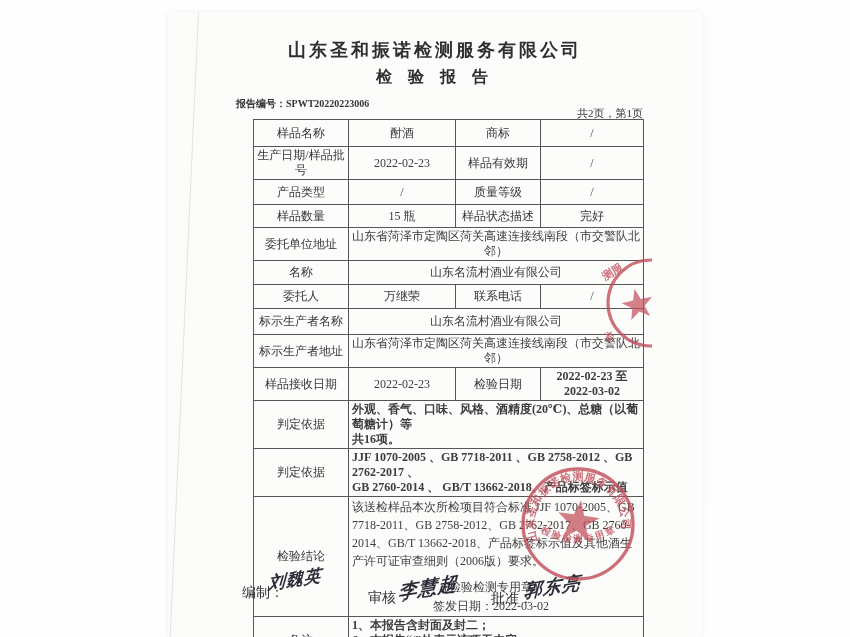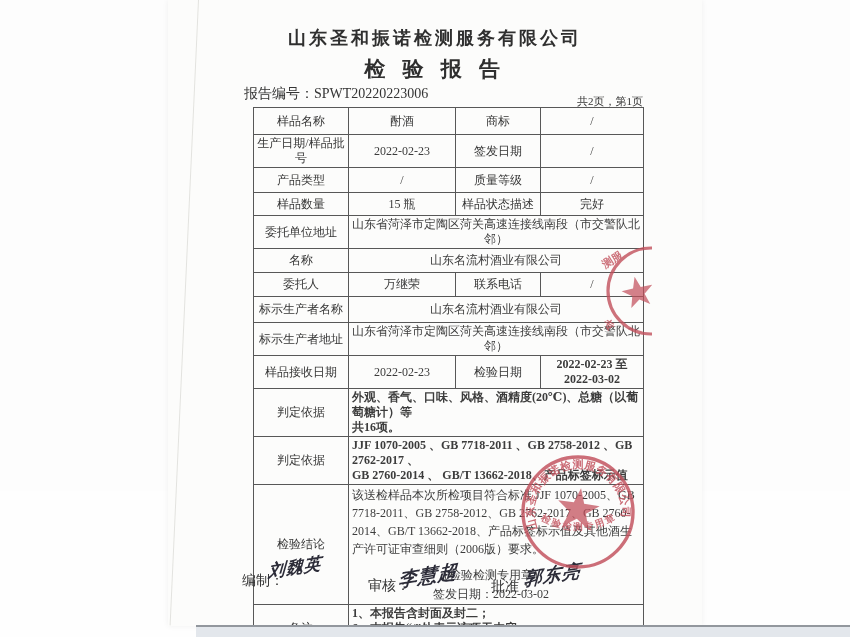--- a/index.html
+++ b/index.html
@@ -1,29 +1,29 @@
 <!DOCTYPE html>
 <html><head>
 <meta charset="utf-8">
 <style>
   html,body{margin:0;padding:0;}
   body{width:850px;height:637px;background:#fefefe;overflow:hidden;
        font-family:"Liberation Serif","DejaVu Serif",serif;}
-  .stage{position:relative;width:850px;height:491px;background:#fdfdfd;}
+  .stage{position:relative;width:850px;height:491px;background:#fdfdfd;margin-top:12px;}
   .paper{position:absolute;left:168px;top:0;width:534px;height:626px;
          background:#fcfcfb;box-shadow:0 0 6px rgba(0,0,0,0.06);}
   .paper-edge{position:absolute;left:30px;top:0;width:1px;height:626px;
               background:#e3e3e0;transform:rotate(2.6deg);transform-origin:top center;}
   .bottom-strip{position:absolute;left:196px;top:625px;width:654px;height:12px;
                 background:#e3e7ec;border-top:2px solid #92979d;}
   .company-title{position:absolute;left:0;top:26px;width:100%;text-align:center;
                  font-size:18px;font-weight:bold;letter-spacing:3px;color:#2f2f2f;}
   .report-title{position:absolute;left:0;top:55px;width:100%;text-align:center;
-                font-size:21px;font-weight:bold;letter-spacing:6px;color:#2f2f2f;}
-  .report-no{position:absolute;left:76px;top:85px;font-size:14px;color:#343434;font-weight:normal;}
+                font-size:16px;font-weight:bold;letter-spacing:6px;color:#2f2f2f;}
+  .report-no{position:absolute;left:68px;top:85px;font-size:10px;color:#343434;font-weight:bold;}
   .pagination{position:absolute;left:85px;top:94px;width:390px;text-align:right;
               font-size:11px;color:#343434;}
   table.report{position:absolute;left:85px;top:107px;width:390px;border-collapse:collapse;
                table-layout:fixed;font-size:12px;color:#3c3c3c;text-align:center;}
   table.report td{border:1px solid #575757;padding:1px 3px;line-height:1.25;
                   vertical-align:middle;overflow:hidden;}
   td.lbl{color:#353535;}
   td.left{text-align:left;padding:3px 6px;}
   .pre{white-space:pre-line;font-weight:bold;}
   .concl-cell{vertical-align:top;}
@@ -59,21 +59,21 @@
       <tbody>
           <tr style="height:27px">
         <td class="lbl">样品名称</td>
         <td>酎酒</td>
         <td class="lbl">商标</td>
         <td>/</td>
       </tr>
       <tr style="height:24px">
         <td class="lbl">生产日期/样品批号</td>
         <td>2022-02-23</td>
-        <td class="lbl">签发日期</td>
+        <td class="lbl">样品有效期</td>
         <td>/</td>
       </tr>
       <tr style="height:25px">
         <td class="lbl">产品类型</td>
         <td>/</td>
         <td class="lbl">质量等级</td>
         <td>/</td>
       </tr>
       <tr style="height:23px">
         <td class="lbl">样品数量</td>

